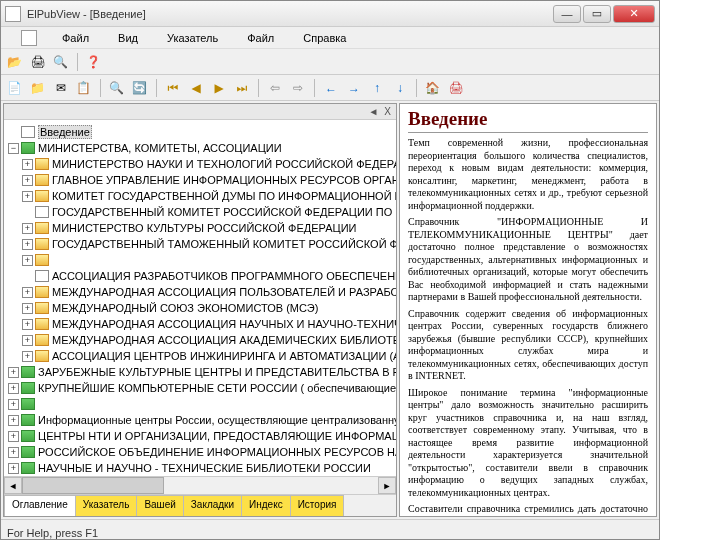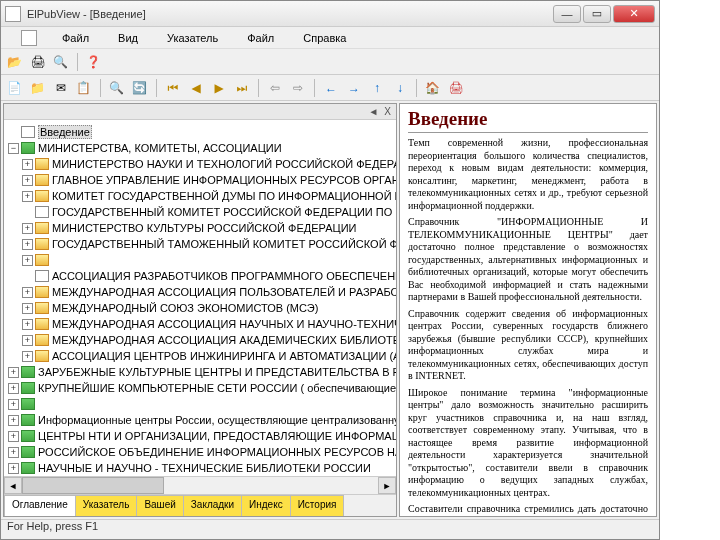--- a/index.html
+++ b/index.html
@@ -35,21 +35,21 @@
 .hscroll{height:18px;display:flex;border-top:1px solid #ccc;background:#f0f0f0}
 .hscroll .btn{width:18px;background:#e4e4e4;border:1px solid #bbb;display:flex;align-items:center;justify-content:center;font-size:9px}
 .hscroll .track{flex:1;background:#f0f0f0;position:relative}
 .hscroll .thumb{position:absolute;left:0;width:40%;height:100%;background:#d0d0d0;border:1px solid #aaa}
 .bottomtabs{height:22px;display:flex;background:#f0f0f0;border-top:1px solid #ccc}
 .bottomtabs .bt{padding:3px 7px;border:1px solid #bbb;border-bottom:none;background:#fde047;margin-right:-1px;font-size:10px}
 .bottomtabs .bt.active{background:#fff}
 .rightpane{flex:1;border:1px solid #999;margin:2px 2px 2px 0;background:#fff;overflow:auto;padding:4px 8px}
 .rightpane h1{font-family:Georgia,'Times New Roman',serif;font-size:19px;font-weight:bold;color:#600;border-bottom:1px solid #999;margin-bottom:4px;padding-bottom:2px}
 .rightpane p{font-family:'Times New Roman',serif;font-size:10px;line-height:1.25;color:#000;margin-bottom:4px;text-align:justify}
-.statusbar{height:20px;background:#f0f0f0;border-top:1px solid #ccc;display:flex;align-items:flex-start;padding:0 6px;font-size:11px;color:#333}
+.statusbar{height:20px;background:#f0f0f0;border-top:1px solid #ccc;display:flex;align-items:flex-end;padding:0 6px;font-size:11px;color:#333}
 </style>
 </head>
 <body>
 
 <div class="window">
   <div class="titlebar">
     <div class="appicon"></div>
     <div class="title">ElPubView - [Введение]</div>
     <div class="winbtns">
       <div class="winbtn">—</div>

